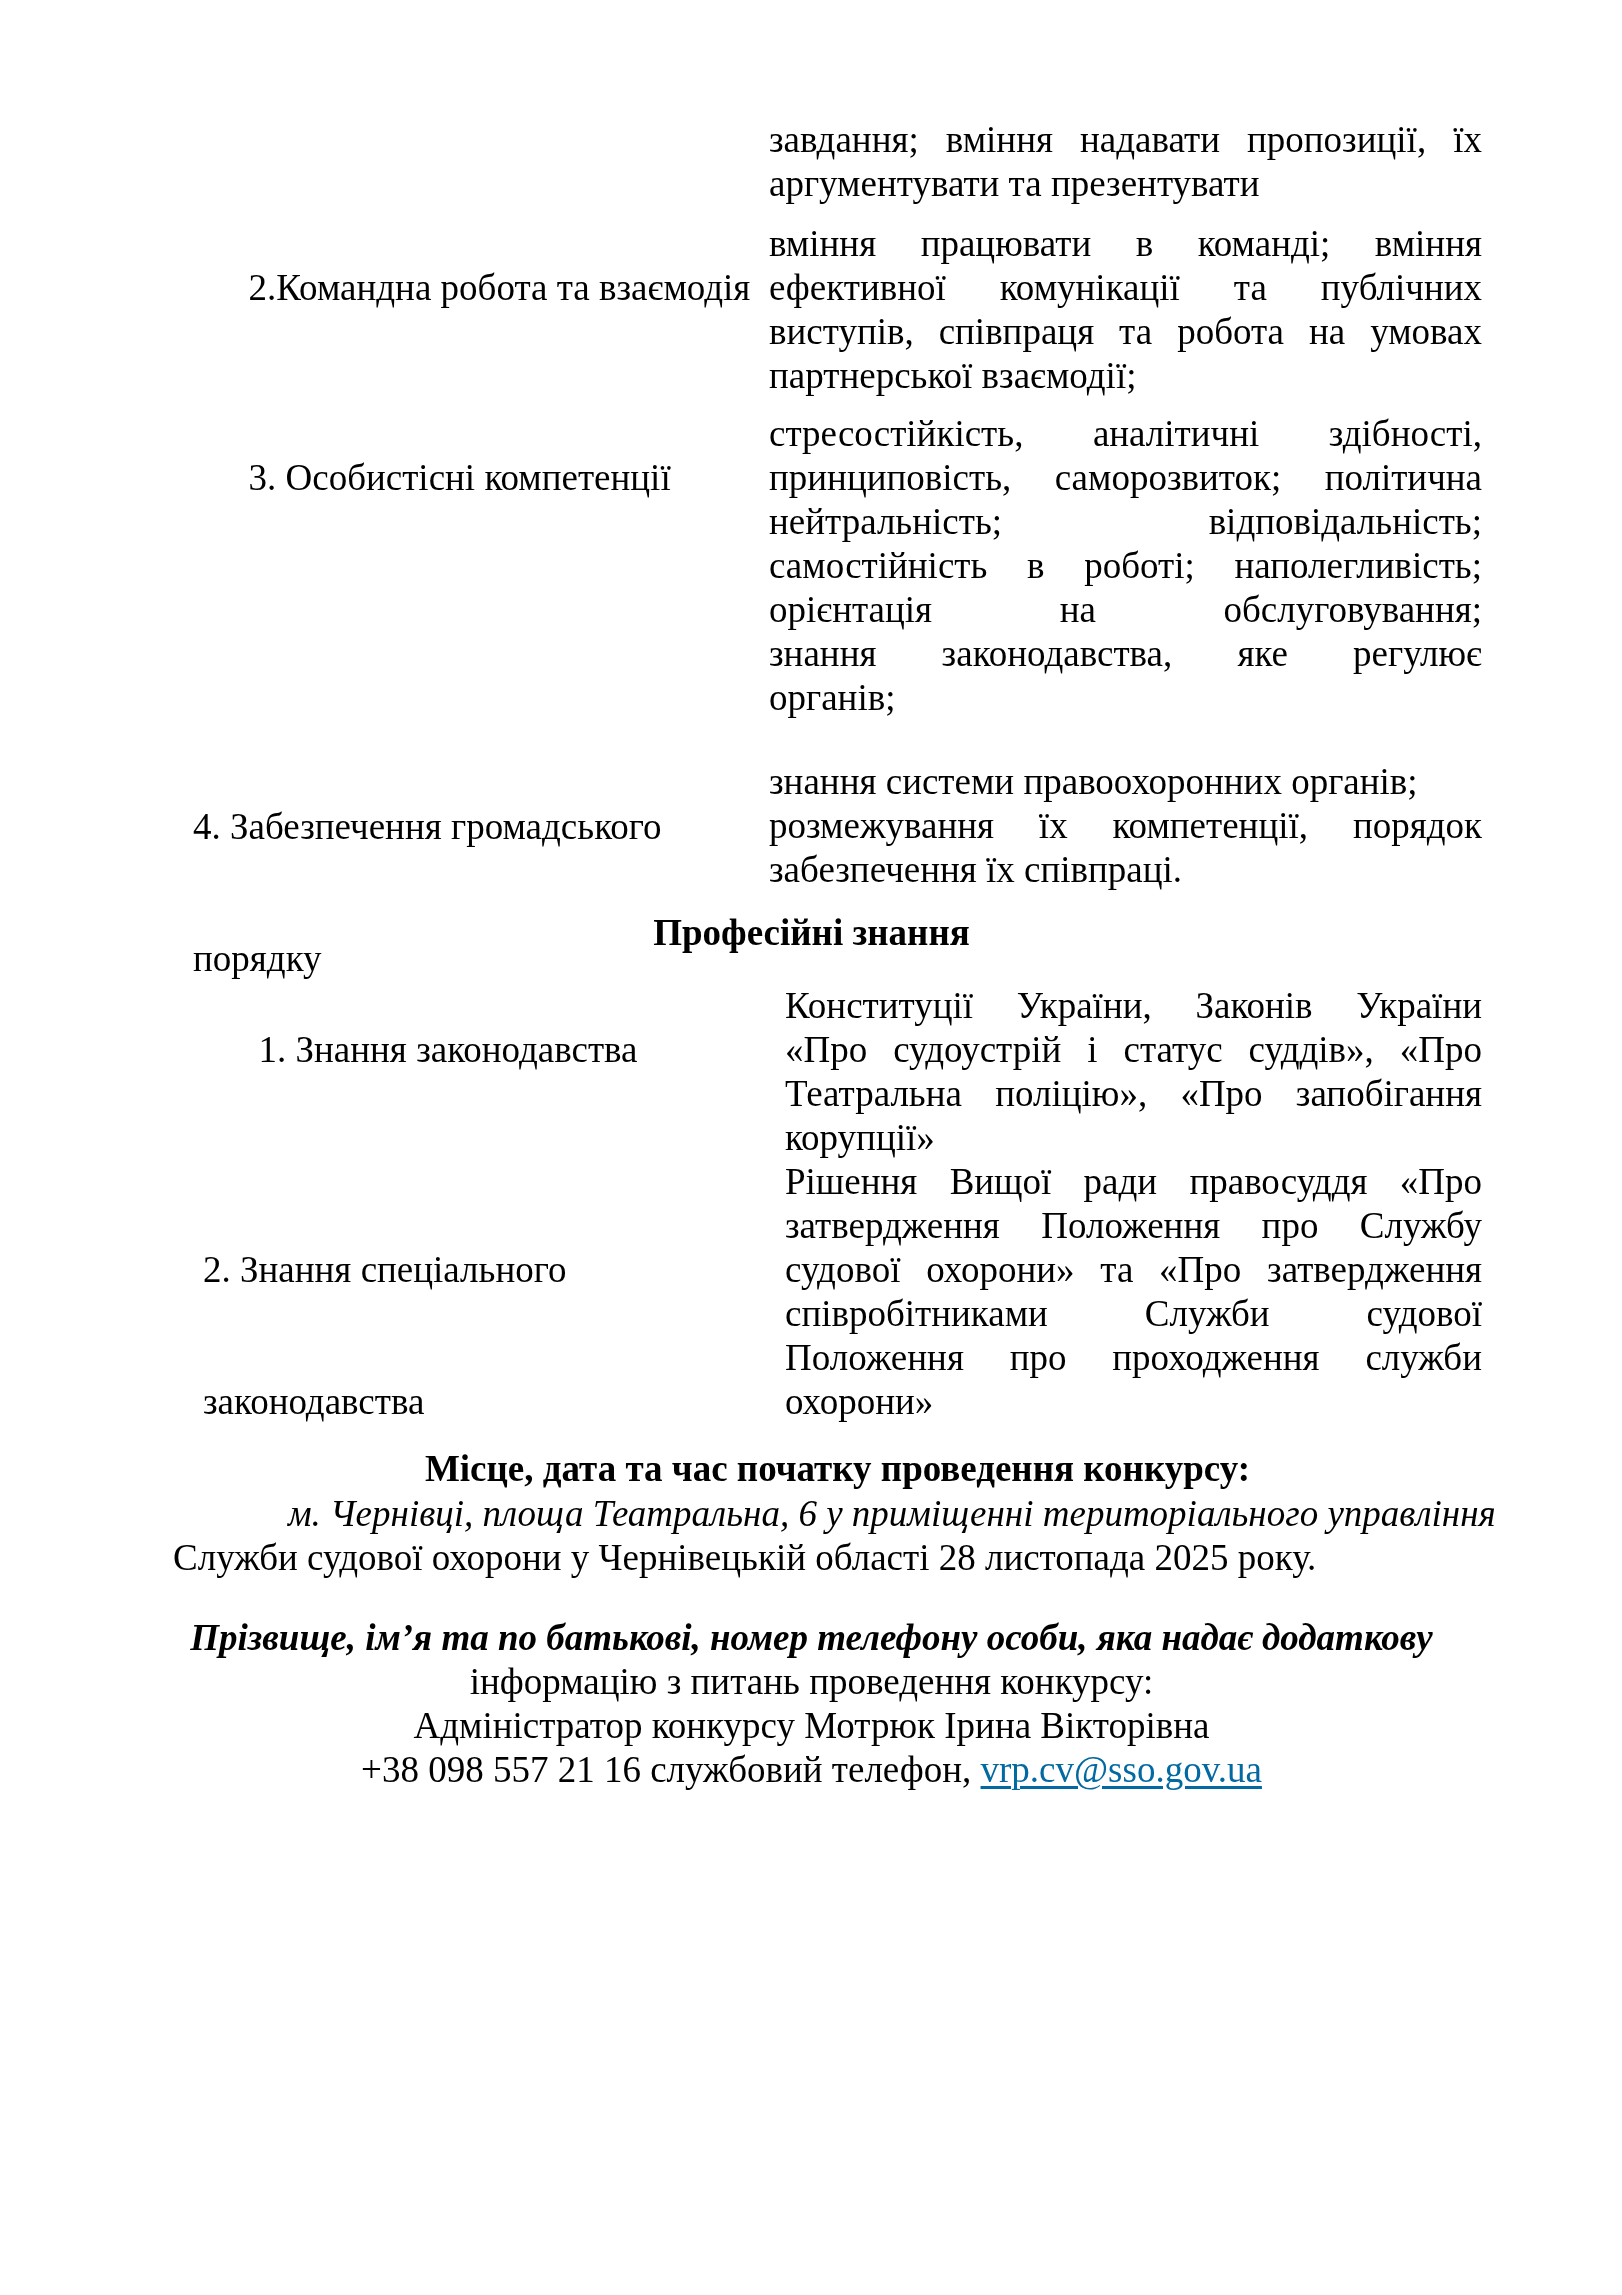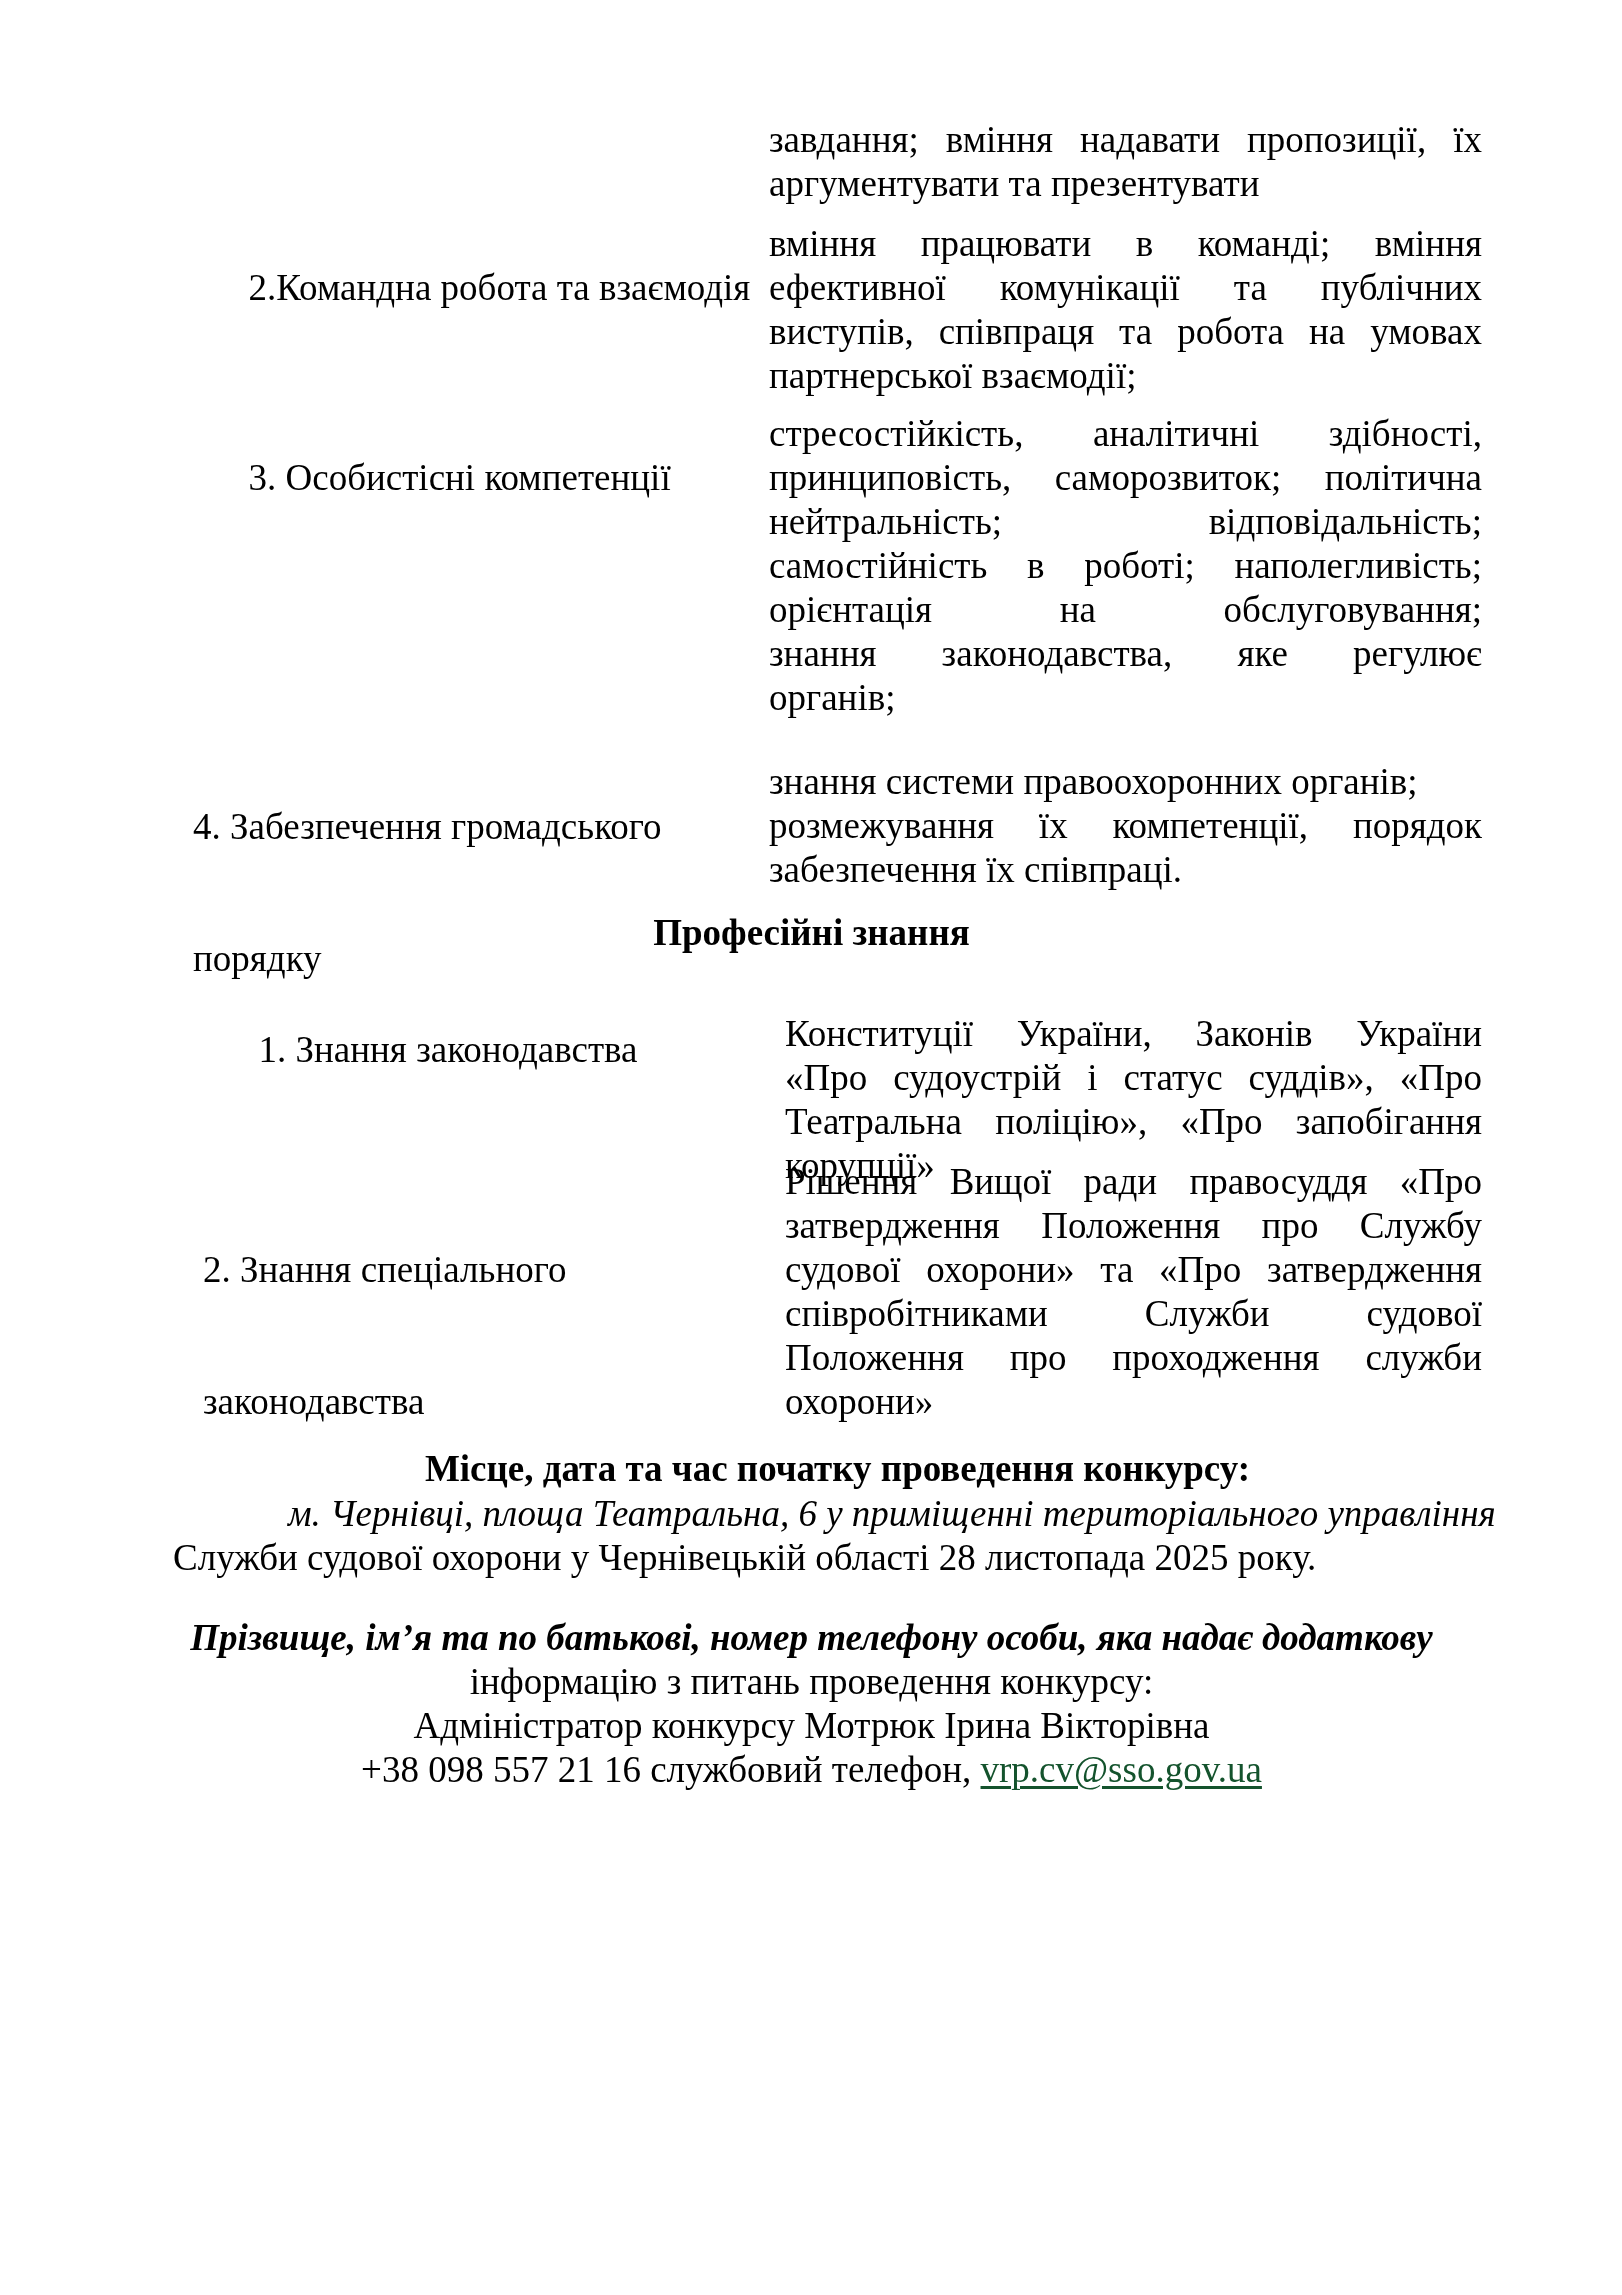--- a/index.html
+++ b/index.html
@@ -10,21 +10,21 @@
       color: #000000; font-size: 37px; line-height: 44px;
     }
     .lbl { position: absolute; white-space: pre-wrap; }
     .desc { position: absolute; text-align: justify; text-align-last: left; }
     .desc .ln { display: block; text-align: justify; text-align-last: justify; height: 44px; white-space: nowrap; overflow: visible; }
     .desc .ln.last { text-align-last: left; }
     .heading { position: absolute; left: 0; width: 1623px; text-align: center; font-weight: bold; }
     .centered { position: absolute; left: 0; width: 1623px; text-align: center; }
     .para { position: absolute; }
     b { font-weight: normal; }
-    a.link { color: #14532d; text-decoration: underline; text-decoration-thickness: 2.6px; text-underline-offset: 3.9px; }
+    a.link { color: #0369a1; text-decoration: underline; text-decoration-thickness: 2.6px; text-underline-offset: 3.9px; }
   </style>
 </head>
 <body>
 
 <div class="page">
 
   <div>
 
     <div class="desc" style="left:769px; top:118px; width:713px;">
       <span class="ln">завдання;  вміння  надавати  пропозиції,  їх</span>
@@ -64,21 +64,21 @@
       <span class="ln last">забезпечення їх співпраці.</span>
     </div>
   </div>
 
   <div class="heading" style="top:911px;">Професійні знання</div>
 
   <div>
     <div class="lbl" style="left:203px; top:984px;">
       <span>1. Знання законодавства</span>
     </div>
-    <div class="desc" style="left:785px; top:1012px; width:697px;">
+    <div class="desc" style="left:785px; top:984px; width:697px;">
       <span class="ln">Конституції   України,   Законів   України</span>
       <span class="ln">«Про  судоустрій  і  статус  суддів»,  «Про</span>
       <span class="ln">Театральна  поліцію»,  «Про  запобігання</span>
       <span class="ln last">корупції»</span>
     </div>
 
     <div class="lbl" style="left:203px; top:1160px;">
       <span style="display:block">2. Знання спеціального</span>
       <span style="display:block">законодавства</span>
     </div>

